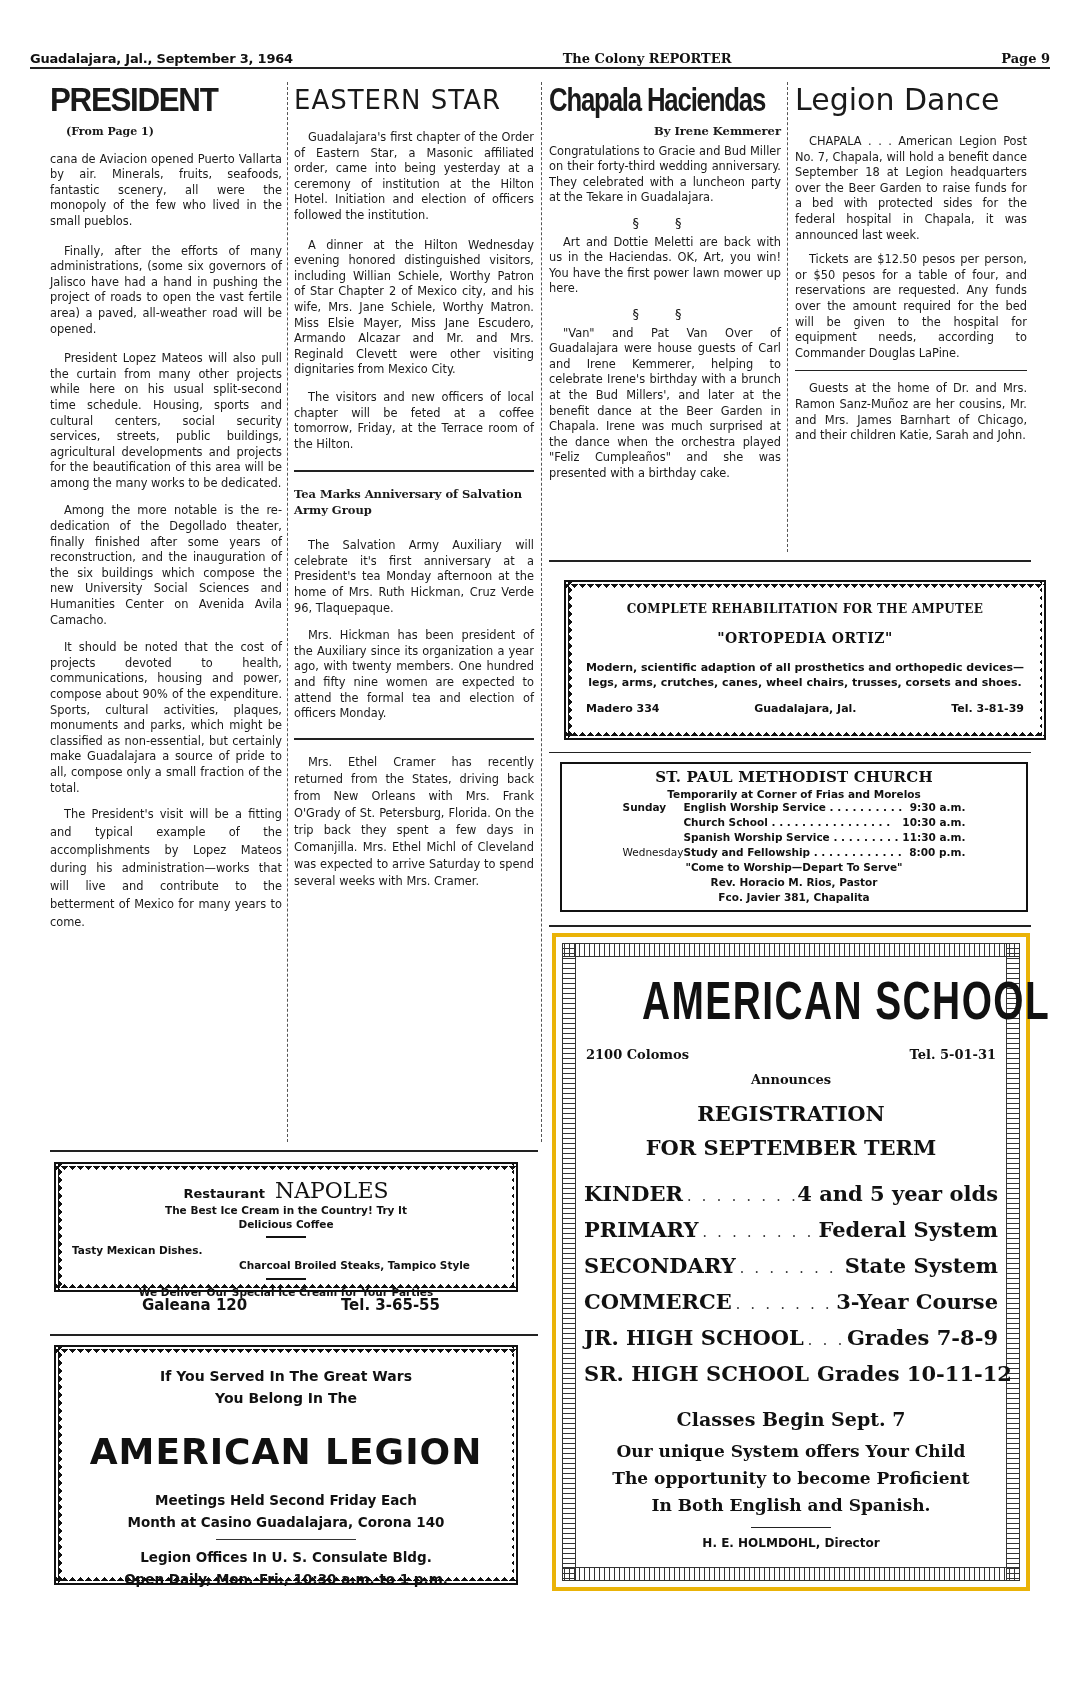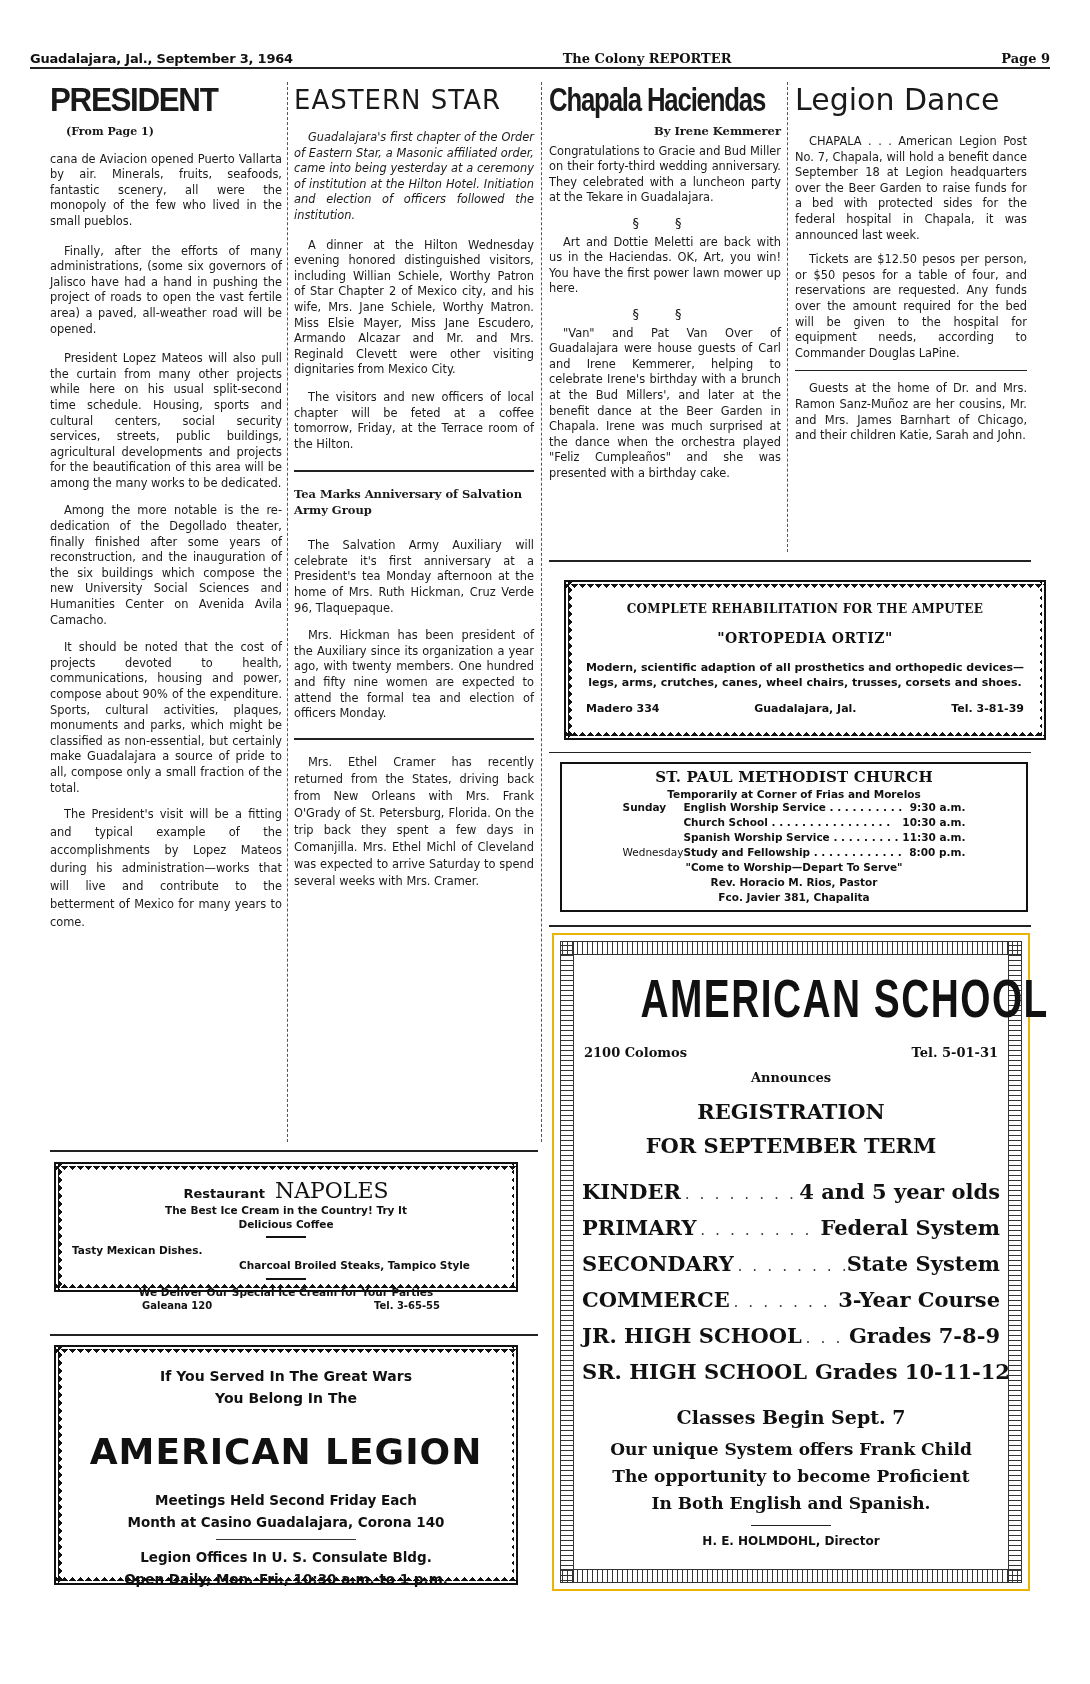--- a/index.html
+++ b/index.html
@@ -48,21 +48,21 @@
   .church .sub { font-family: "DejaVu Sans", sans-serif; font-weight: bold; font-size: 10.5px; margin-top: 2px; }
   .church table { border-collapse: collapse; margin: 0 auto; font-family: "DejaVu Sans", sans-serif; font-size: 10.5px; font-weight: bold; line-height: 15px; }
   .church td { padding: 0; white-space: nowrap; }
   .church .day { text-align: left; font-weight: normal; }
   .church .day.b { font-weight: bold; }
   .church .svc { text-align: left; }
   .church .time { text-align: right; }
   .church .motto, .church .pastor, .church .addr { font-family: "DejaVu Sans", sans-serif; font-weight: bold; font-size: 10.5px; line-height: 15px; }
 
   
-  .school-frame { position: absolute; border: 2px solid #eab308; }
+  .school-frame { position: absolute; border: 4px solid #eab308; }
   .school-chain { position: absolute; }
   .chain-h { height: 14px; background: repeating-linear-gradient(90deg, transparent 0 2px, #333 2px 3px, transparent 3px 7px, #333 7px 8px, transparent 8px 10px); border-top: 1px solid #333; border-bottom: 1px solid #333; }
   .chain-v { width: 14px; background: repeating-linear-gradient(0deg, transparent 0 2px, #333 2px 3px, transparent 3px 7px, #333 7px 8px, transparent 8px 10px); border-left: 1px solid #333; border-right: 1px solid #333; }
   .school .title { font-family: "Liberation Sans", sans-serif; font-weight: bold; font-size: 54px; letter-spacing: 2px; transform: scaleX(0.72); line-height: 58px; margin-top: 12px; white-space: nowrap; }
   .school .contact { display: flex; justify-content: space-between; font-weight: bold; font-size: 13px; margin-top: 18px; padding: 0 2px; }
   .school .ann { font-weight: bold; font-size: 13px; margin-top: 10px; }
   .school .reg { font-size: 21px; line-height: 34px; margin-top: 10px; font-weight: bold; }
   .school .programs { margin-top: 12px; text-align: center; font-size: 21px; line-height: 33px; font-weight: bold; }
   .school .prog { display: flex; align-items: baseline; }
   .school .prog .lvl { white-space: nowrap; }
@@ -74,21 +74,21 @@
   .school .dir { font-family: "DejaVu Sans", sans-serif; font-weight: bold; font-size: 12px; }
 
   
   .napoles .row1 { margin-top: 2px; }
   .napoles .rest { font-family: "DejaVu Sans", sans-serif; font-weight: bold; font-size: 13px; }
   .napoles .name { font-family: "DejaVu Serif", serif; font-size: 22px; margin-left: 10px; }
   .napoles .small { font-family: "DejaVu Sans", sans-serif; font-weight: bold; font-size: 10.5px; line-height: 14px; }
   .napoles .dash { width: 40px; border-top: 2px solid #111; margin: 5px auto; }
   .napoles .dishes { text-align: left; font-family: "DejaVu Sans", sans-serif; font-weight: bold; font-size: 10.5px; line-height: 15px; }
   .napoles .dishes .r { text-align: right; padding-right: 30px; }
-  .napoles .addr { display: flex; justify-content: space-between; font-family: "DejaVu Sans", sans-serif; font-weight: bold; font-size: 10px; padding: 0 60px 0 70px; line-height: 13px; }
+  .napoles .addr { display: flex; justify-content: space-between; font-family: "DejaVu Sans", sans-serif; font-weight: bold; font-size: 15px; padding: 0 60px 0 70px; line-height: 13px; }
 
   
   .legion .l { font-family: "DejaVu Sans", sans-serif; font-weight: bold; font-size: 14px; line-height: 22px; }
   .legion .big { font-family: "DejaVu Sans", sans-serif; font-weight: bold; font-size: 36px; letter-spacing: 1px; line-height: 46px; margin: 20px 0 14px; }
   .legion .m { font-family: "DejaVu Sans", sans-serif; font-weight: bold; font-size: 13.5px; line-height: 22px; }
   .legion .sep { width: 140px; border-top: 1px solid #333; margin: 6px auto; }
 </style>
 </head>
 <body>
 
@@ -107,21 +107,21 @@
   <p style="margin-top:14px;">President Lopez Mateos will also pull the curtain from many other projects while here on his usual split-second time schedule. Housing, sports and cultural centers, social security services, streets, public buildings, agricultural developments and projects for the beautification of this area will be among the many works to be dedicated.</p>
   <p style="margin-top:12px;">Among the more notable is the re-dedication of the Degollado theater, finally finished after some years of reconstruction, and the inauguration of the six buildings which compose the new University Social Sciences and Humanities Center on Avenida Avila Camacho.</p>
   <p style="margin-top:12px;">It should be noted that the cost of projects devoted to health, communications, housing and power, compose about 90% of the expenditure. Sports, cultural activities, plaques, monuments and parks, which might be classified as non-essential, but certainly make Guadalajara a source of pride to all, compose only a small fraction of the total.</p>
   <p style="line-height:18px;">The President's visit will be a fitting and typical example of the accomplishments by Lopez Mateos during his administration—works that will live and contribute to the betterment of Mexico for many years to come.</p>
 </div>
 
 <div class="vsep" style="left:287px; top:82px; height:1060px;"></div>
 
 <div class="col" style="left:294px; top:82px; width:240px;">
   <div class="head-eastern">EASTERN STAR</div>
-  <p style="margin-top:12px;font-style:italic;">Guadalajara's first chapter of the Order of Eastern Star, a Masonic affiliated order, came into being yesterday at a ceremony of institution at the Hilton Hotel. Initiation and election of officers followed the institution.</p>
+  <p style="margin-top:12px;">Guadalajara's first chapter of the Order of Eastern Star, a Masonic affiliated order, came into being yesterday at a ceremony of institution at the Hilton Hotel. Initiation and election of officers followed the institution.</p>
   <p style="margin-top:14px;">A dinner at the Hilton Wednesday evening honored distinguished visitors, including Willian Schiele, Worthy Patron of Star Chapter 2 of Mexico city, and his wife, Mrs. Jane Schiele, Worthy Matron. Miss Elsie Mayer, Miss Jane Escudero, Armando Alcazar and Mr. and Mrs. Reginald Clevett were other visiting dignitaries from Mexico City.</p>
   <p style="margin-top:12px;">The visitors and new officers of local chapter will be feted at a coffee tomorrow, Friday, at the Terrace room of the Hilton.</p>
   <div class="rule" style="margin-top:18px;"></div>
   <div class="subhead">Tea Marks Anniversary of Salvation Army Group</div>
   <p>The Salvation Army Auxiliary will celebrate it's first anniversary at a President's tea Monday afternoon at the home of Mrs. Ruth Hickman, Cruz Verde 96, Tlaquepaque.</p>
   <p style="margin-top:12px;">Mrs. Hickman has been president of the Auxiliary since its organization a year ago, with twenty members. One hundred and fifty nine women are expected to attend the formal tea and election of officers Monday.</p>
   <div class="rule" style="margin-top:16px;"></div>
   <p style="line-height:17px;">Mrs. Ethel Cramer has recently returned from the States, driving back from New Orleans with Mrs. Frank O'Grady of St. Petersburg, Florida. On the trip back they spent a few days in Comanjilla. Mrs. Ethel Michl of Cleveland was expected to arrive Saturday to spend several weeks with Mrs. Cramer.</p>
 </div>
 
@@ -241,21 +241,21 @@
           <span class="desc">Grades 7-8-9</span>
         </div>
       <div class="prog">
           <span class="lvl">SR. HIGH SCHOOL</span>
           <span class="dots"> </span>
           <span class="desc">Grades 10-11-12</span>
         </div>
     </div>
     <div class="classes">Classes Begin Sept. 7</div>
     <div class="pitch">
-      <div>Our unique System offers Frank Child</div>
+      <div>Our unique System offers Your Child</div>
       <div>The opportunity to become Proficient</div>
       <div>In Both English and Spanish.</div>
     </div>
     <div class="sep"></div>
     <div class="dir">H. E. HOLMDOHL, Director</div>
   </div>
 </div>
 
 <div class="ad napoles" style="left:54px; top:1162px; width:464px; height:130px;">
   <div class="zig top"></div>

